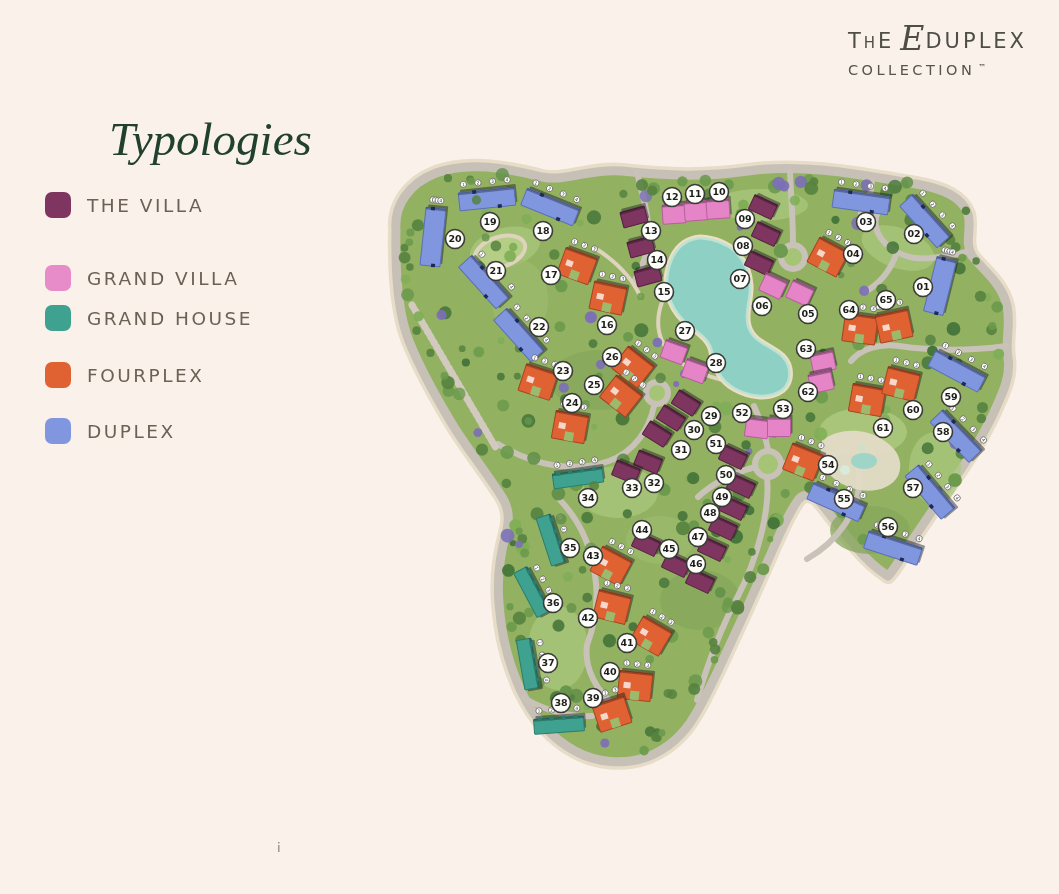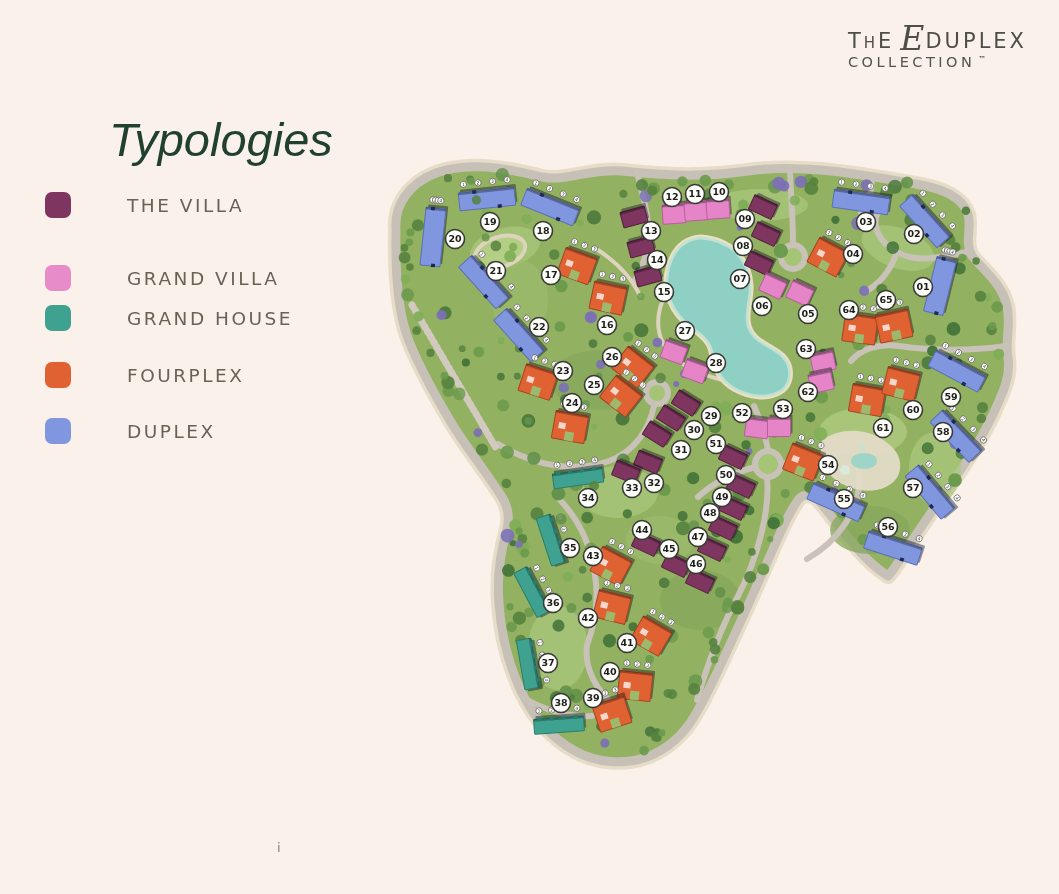--- a/index.html
+++ b/index.html
@@ -6,29 +6,29 @@
   body{width:1059px;height:894px;background:#faf2ea;overflow:hidden;position:relative;
        font-family:"DejaVu Sans","Liberation Sans",sans-serif;}
   .stage{position:absolute;inset:0;width:1059px;height:894px;}
   
   .logo{position:absolute;top:26px;right:32px;text-align:left;color:#4e4e47;line-height:1;}
   .logo-line1{display:flex;align-items:flex-end;letter-spacing:3px;font-size:21px;color:#4e4e47;}
   .logo-line1 .lg-t,.logo-line1 .lg-e{font-size:21px;}
   .logo-line1 .lg-h{font-size:15px;padding-bottom:1px;}
   .logo-line1 .lg-script{font-family:"DejaVu Serif","Liberation Serif",serif;font-style:italic;
        font-size:33px;margin:0 -2px 0 6px;line-height:.8;}
-  .logo-line2{margin-top:3px;font-size:14.5px;letter-spacing:3.5px;color:#55544d;display:flex;align-items:flex-start;}
+  .logo-line2{margin-top:11px;font-size:14.5px;letter-spacing:3.5px;color:#55544d;display:flex;align-items:flex-start;}
   .logo-line2 .lg-tm{font-size:8px;margin-left:3px;margin-top:1px;color:#3c3c37;}
   
-  .page-title{position:absolute;left:109px;top:112px;font-family:Liberation Sans, sans-serif;
+  .page-title{position:absolute;left:109px;top:112px;font-family:Liberation Serif, serif;
        font-style:italic;font-size:47px;color:#21402e;}
   .legend{position:absolute;left:45px;top:192px;width:300px;}
   .legend-item{position:absolute;left:0;display:flex;align-items:center;}
   .legend-swatch{width:26px;height:26px;border-radius:7px;flex:0 0 auto;}
-  .legend-label{margin-left:56px;font-size:18.5px;letter-spacing:2.5px;color:#6d6156;white-space:nowrap;}
+  .legend-label{margin-left:16px;font-size:18.5px;letter-spacing:2.5px;color:#6d6156;white-space:nowrap;}
   .footnote{position:absolute;left:277px;top:840px;font-size:13px;color:#8a8078;}
   svg text{user-select:none;}
 </style>
 </head>
 <body>
 
 <div class="stage">
 
   <svg id="site-map" width="1059" height="894" viewBox="0 0 1059 894" style="position:absolute;inset:0;">
 

